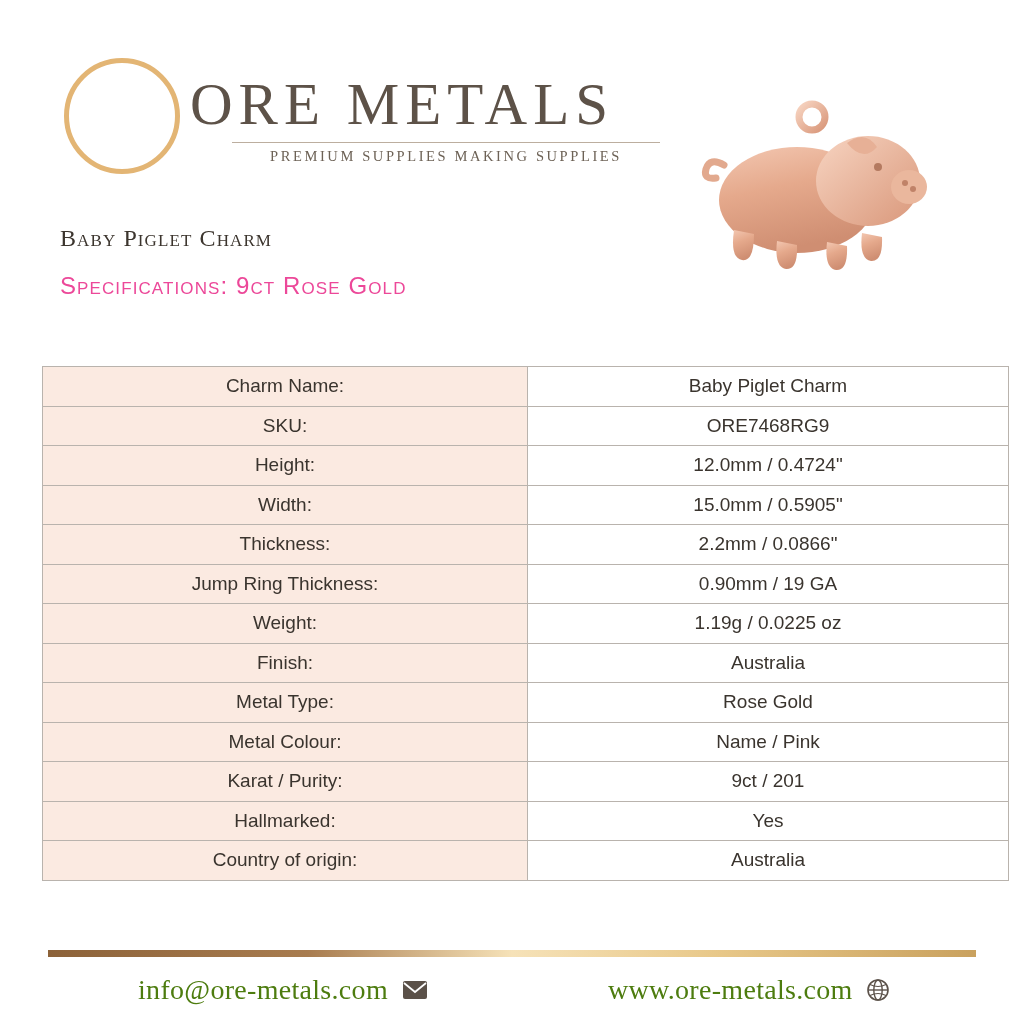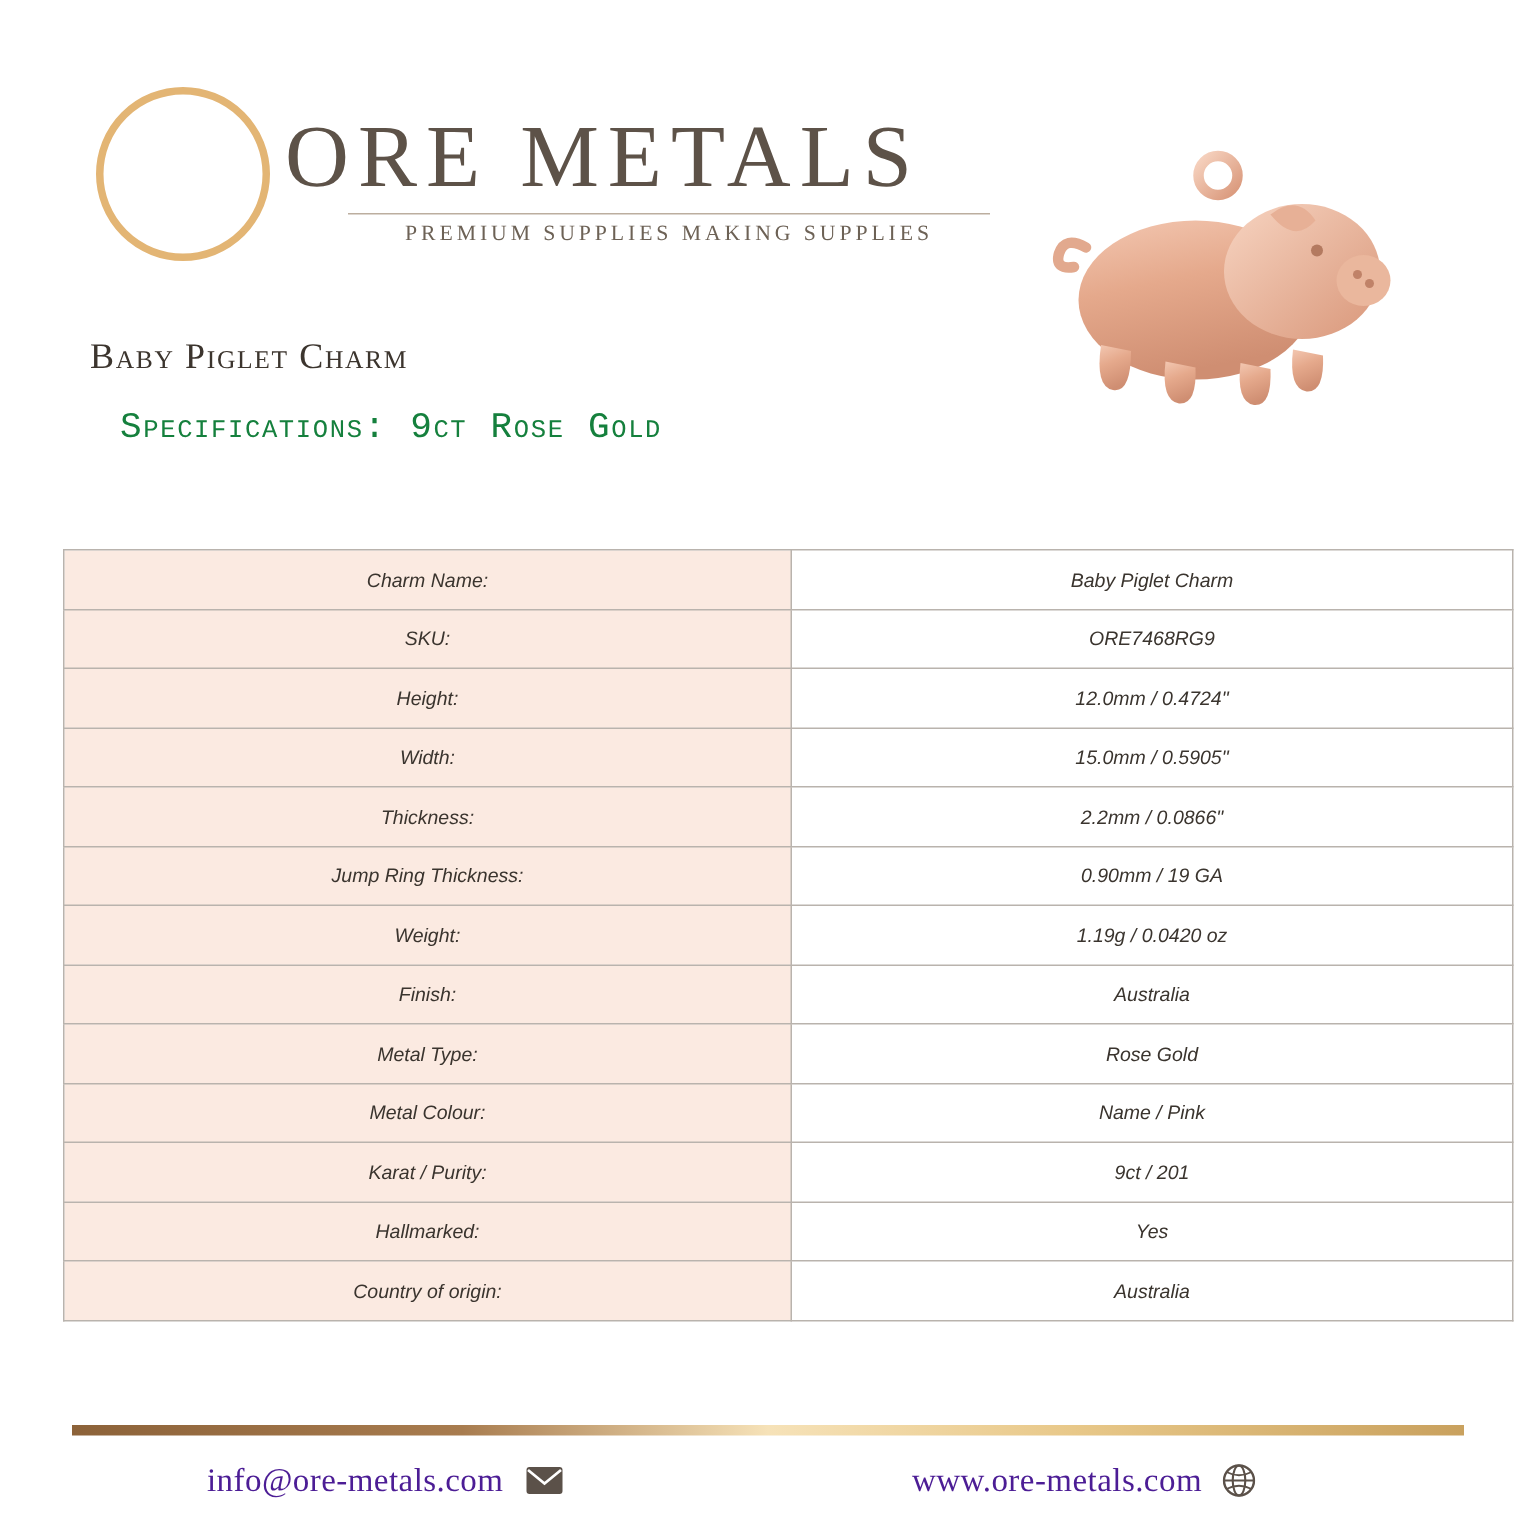--- a/index.html
+++ b/index.html
@@ -89,45 +89,43 @@
     font-family: "Liberation Serif", serif;
     font-size: 24px;
     letter-spacing: 1.1px;
     color: #3c352e;
     font-variant: small-caps;
   }
   .title-2 {
     position: absolute;
     left: 48px;
     top: 272px;
-    font-family: Liberation Mono, monospace;
+    font-family: Liberation Sans, sans-serif;
     font-size: 24px;
     letter-spacing: 1.1px;
-    color: #15803d;
+    color: #ec4899;
     font-variant: small-caps;
-    margin-left: 20px;
   }
 
   
   .spec-table {
     position: absolute;
     left: 42px;
     top: 366px;
     width: 940px;
     border-collapse: collapse;
     table-layout: fixed;
   }
   .spec-table td {
     border: 1px solid #b9b3ad;
     height: 38.5px;
-    font-size: 13px;
+    font-size: 19px;
     text-align: center;
     color: #3a342e;
     padding: 0 6px;
-    font-style: italic;
   }
   .spec-table td.label {
     width: 472px;
     background: #fbeae1;
   }
   .spec-table td.value {
     width: 468px;
     background: #ffffff;
   }
 
@@ -158,22 +156,22 @@
   .footer-right {
     position: absolute;
     left: 560px;
     top: 14px;
     display: flex;
     align-items: center;
     gap: 14px;
   }
   .footer-text {
     font-family: "Liberation Serif", serif;
-    font-size: 22px;
-    color: #4c1d95;
+    font-size: 28px;
+    color: #4d7c0f;
     letter-spacing: 0.3px;
   }
   .footer-icon {
     display: inline-flex;
     align-items: center;
   }
 </style>
 </head>
 <body>
 
@@ -249,21 +247,21 @@
     <tr>
       <td class="label">Thickness:</td>
       <td class="value">2.2mm / 0.0866"</td>
     </tr>
     <tr>
       <td class="label">Jump Ring Thickness:</td>
       <td class="value">0.90mm / 19 GA</td>
     </tr>
     <tr>
       <td class="label">Weight:</td>
-      <td class="value">1.19g / 0.0420 oz</td>
+      <td class="value">1.19g / 0.0225 oz</td>
     </tr>
     <tr>
       <td class="label">Finish:</td>
       <td class="value">Australia</td>
     </tr>
     <tr>
       <td class="label">Metal Type:</td>
       <td class="value">Rose Gold</td>
     </tr>
     <tr>

